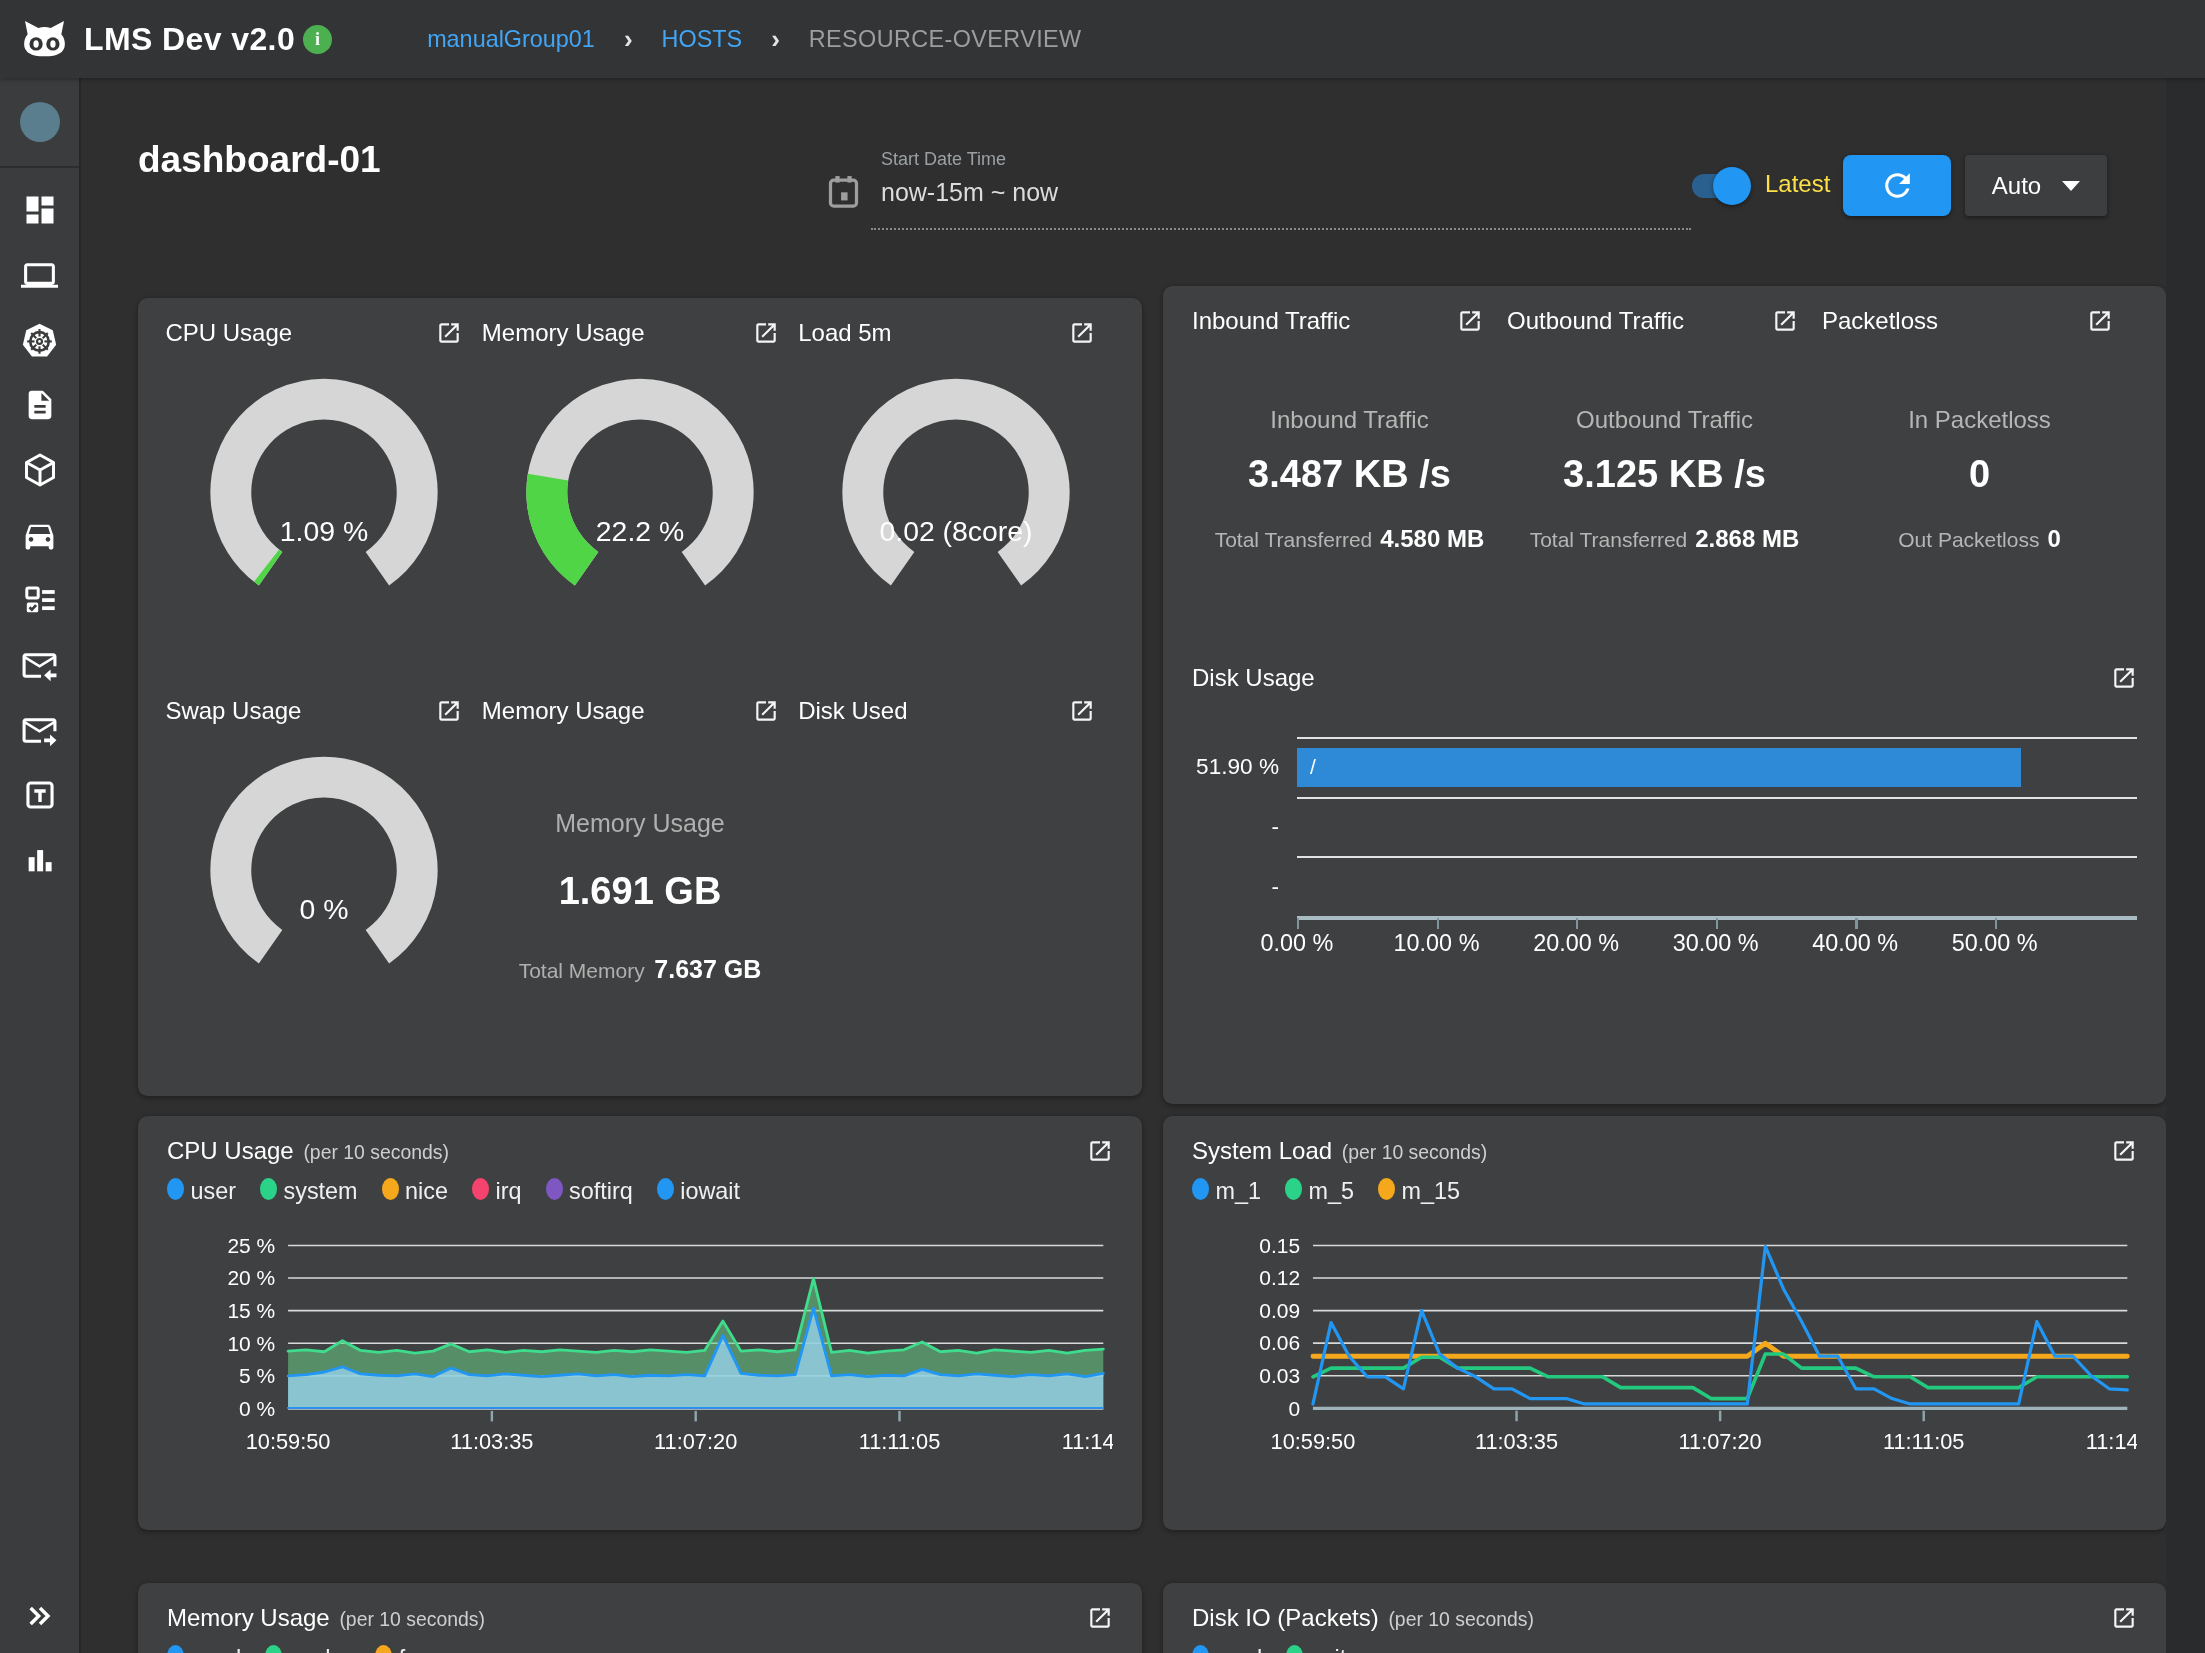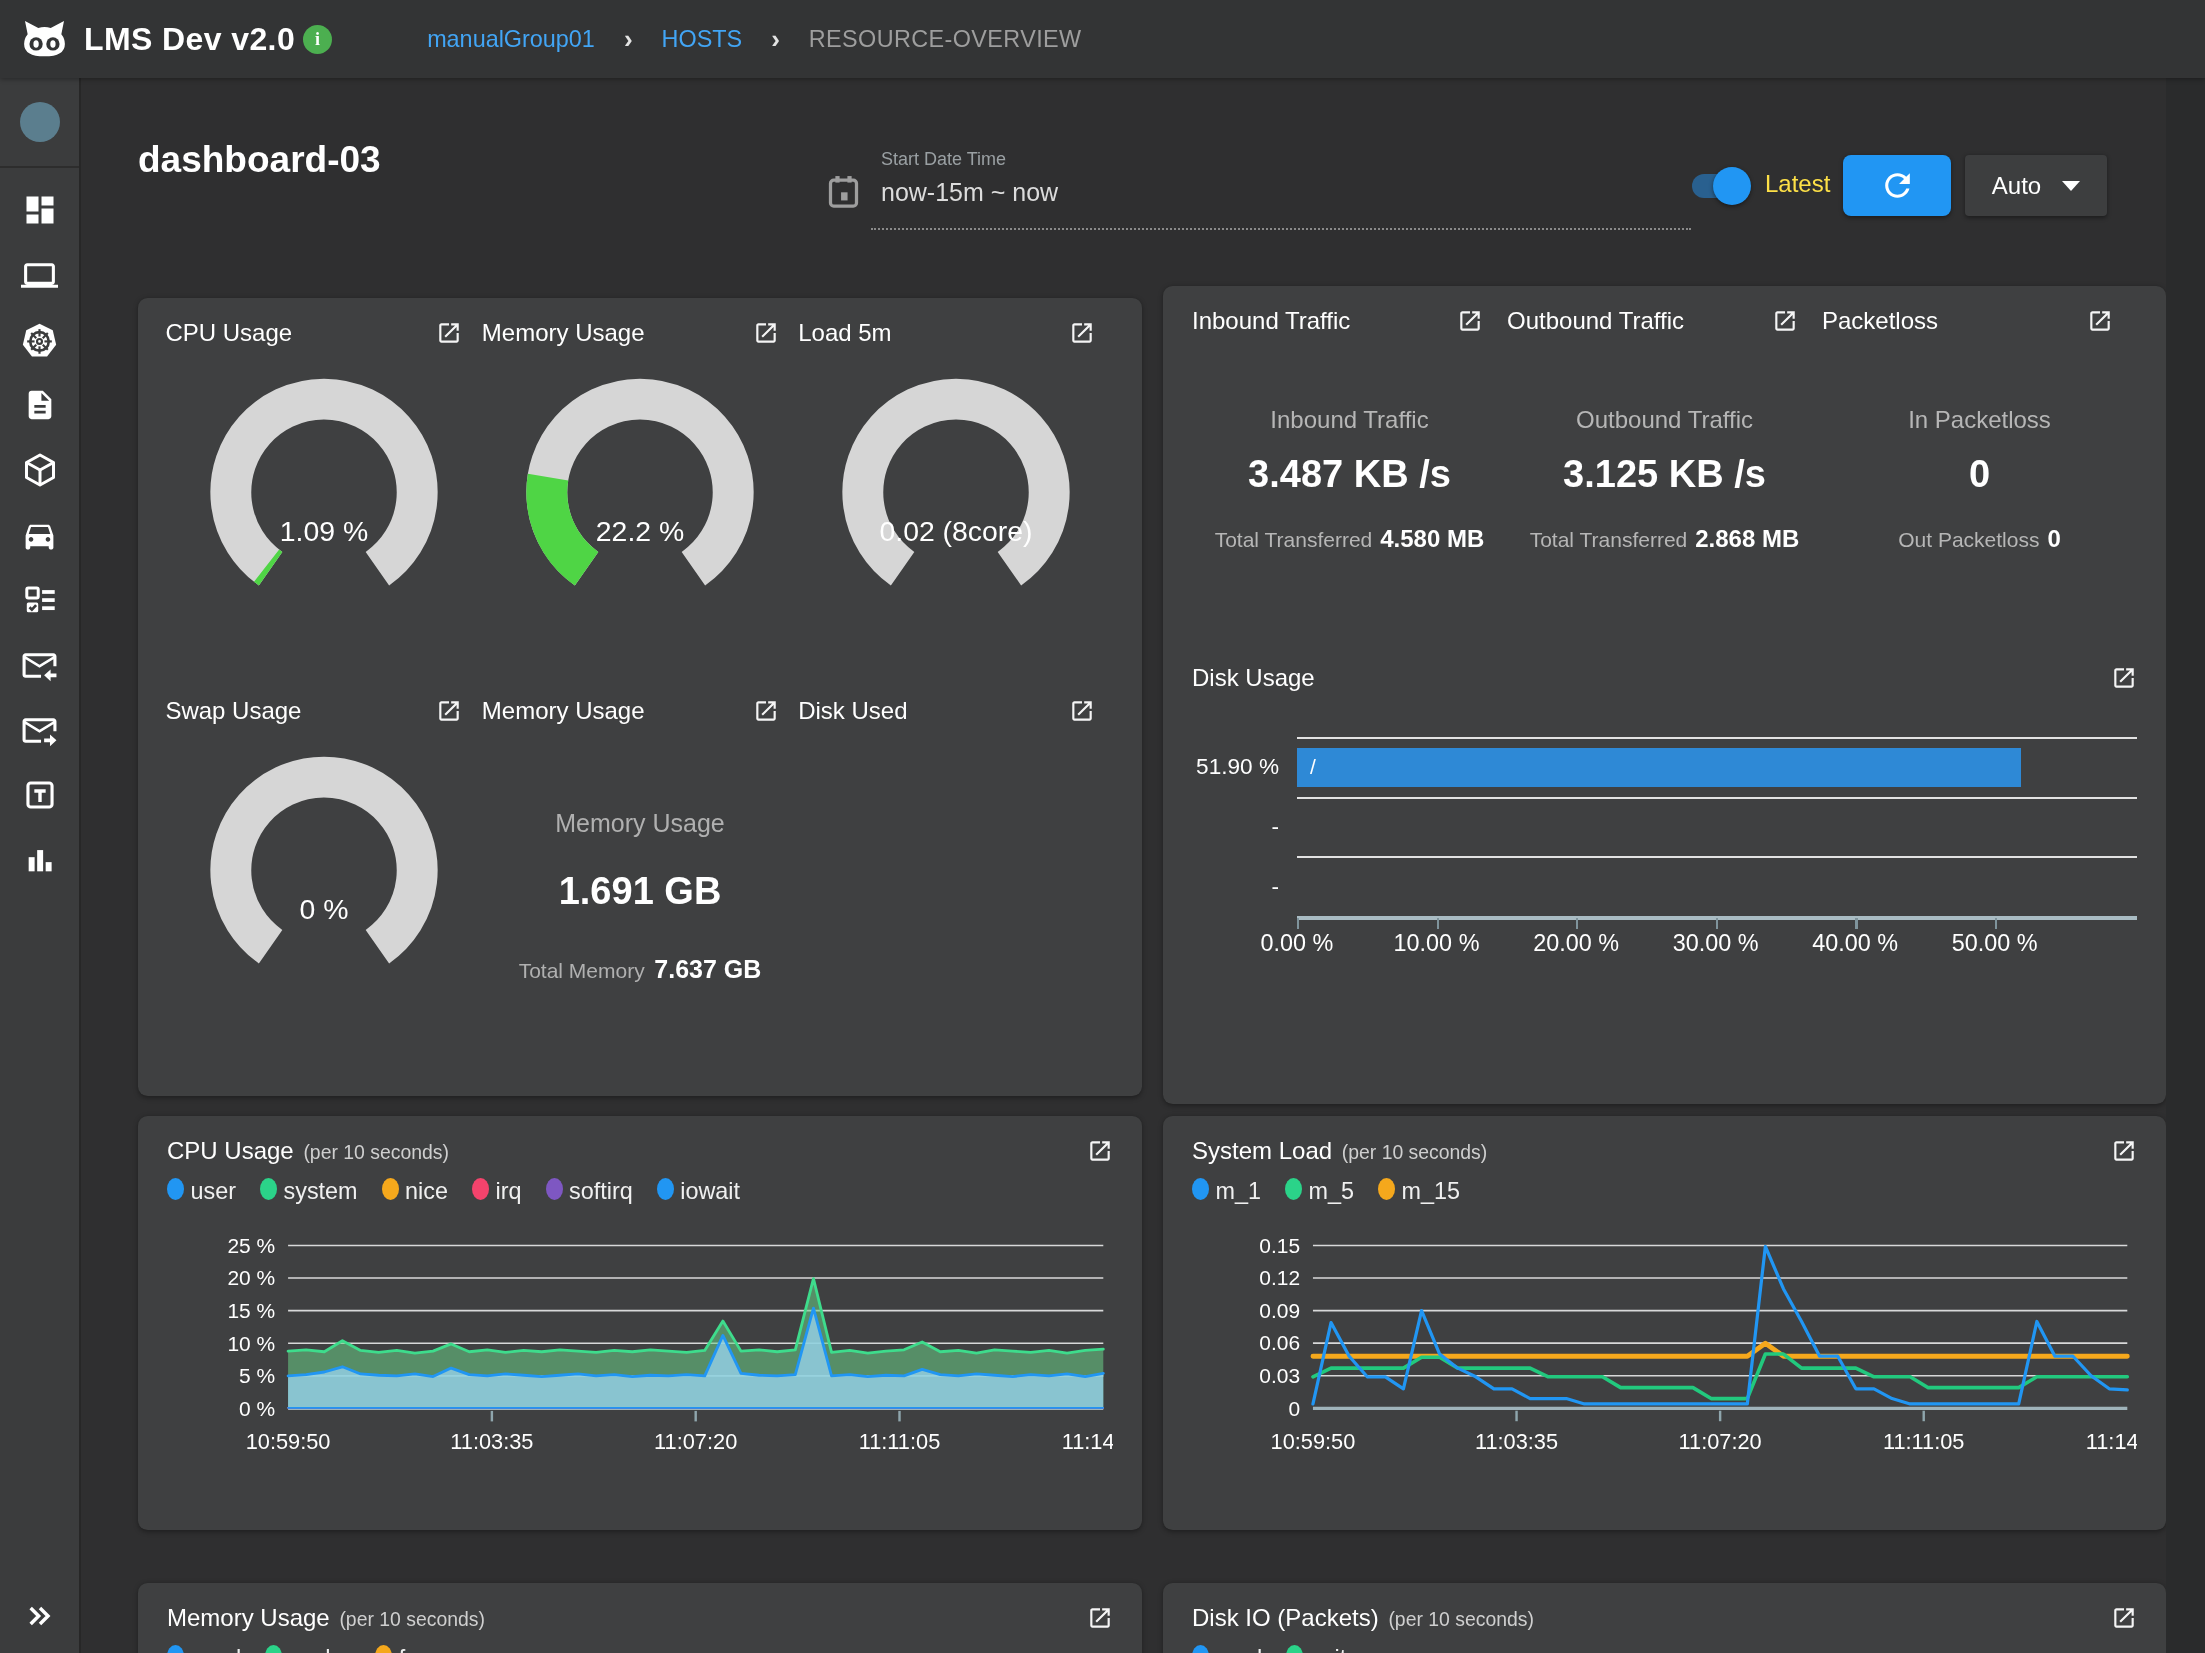--- a/index.html
+++ b/index.html
@@ -226,21 +226,21 @@
     </div>
     <span class="side-collapse">
       <svg width="32" height="32" viewBox="0 0 24 24">
           <path fill="none" stroke="#fff" stroke-width="2.6" d="M5 6l6 6-6 6M12 6l6 6-6 6"></path>
         </svg>
     </span>
   </div>
 
   <div id="main">
 
-    <div class="page-title">dashboard-03</div>
+    <div class="page-title">dashboard-01</div>
 
     <span class="cal-icon">
       <svg width="39" height="39" viewBox="0 0 24 24">
         <rect x="4" y="5" width="16" height="16" rx="2" fill="none" stroke="#9e9e9e" stroke-width="2"></rect>
         <rect x="7" y="2.5" width="2.6" height="4" fill="#9e9e9e"></rect>
           <rect x="14.4" y="2.5" width="2.6" height="4" fill="#9e9e9e"></rect>
         <rect x="10.5" y="12.5" width="4" height="5" fill="#9e9e9e"></rect>
       </svg>
     </span>
     <div class="date-label">Start Date Time</div>

